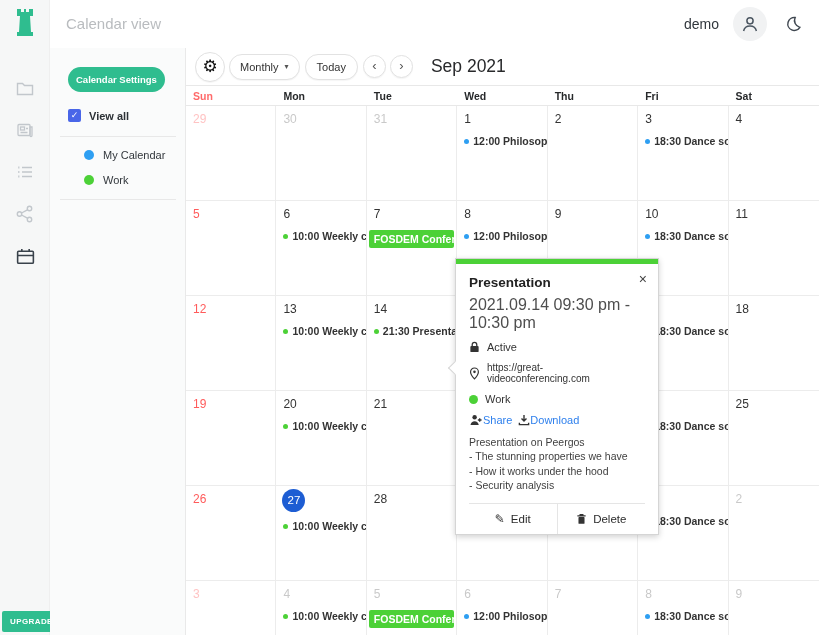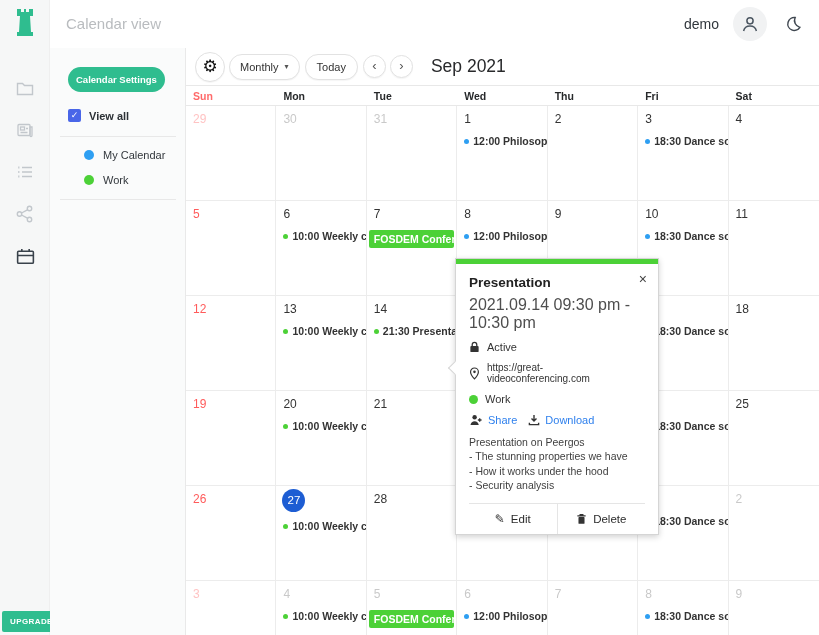--- a/index.html
+++ b/index.html
@@ -84,21 +84,21 @@
   .popup-arrow { position:absolute; left:-6px; top:104px; width:10px; height:10px; background:#fff;
     border-left:1px solid #d5d5d5; border-bottom:1px solid #d5d5d5; transform:rotate(45deg); }
   .popup-body { padding:11px 13px 0 13px; }
   .popup-title { font-size:13.5px; font-weight:bold; color:#222; }
   .popup-close { position:absolute; right:11px; top:13px; font-size:14px; color:#444; line-height:1; cursor:pointer; }
   .popup-date { font-size:16px; color:#4e4e4e; margin-top:6px; }
   .popup-row { display:flex; align-items:center; gap:7px; margin-top:9px; }
   .popup-row .txt { font-size:10px; color:#333; }
   .popup-row .txt11 { font-size:11px; color:#333; }
   .work-dot { width:9px; height:9px; border-radius:50%; }
-  .links-row { display:flex; align-items:center; gap:5px; margin-top:9px; }
+  .links-row { display:flex; align-items:center; margin-top:9px; }
   .link { font-size:11px; color:#2f80ed; margin-right:6px; }
   .popup-desc { font-size:10.5px; color:#3f3f3f; line-height:1.38; margin-top:9px; white-space:pre-line; }
   .popup-footer { display:flex; border-top:1px solid #e5e5e5; margin-top:10px; height:31px; }
   .popup-footer .half { flex:1; display:flex; align-items:center; justify-content:center; gap:6px;
     font-size:11.5px; color:#2b2b2b; cursor:pointer; }
   .popup-footer .half:first-child { border-right:1px solid #e5e5e5; }
   .pencil { font-size:12px; }
   svg { display:block; }
 </style>
 </head>

